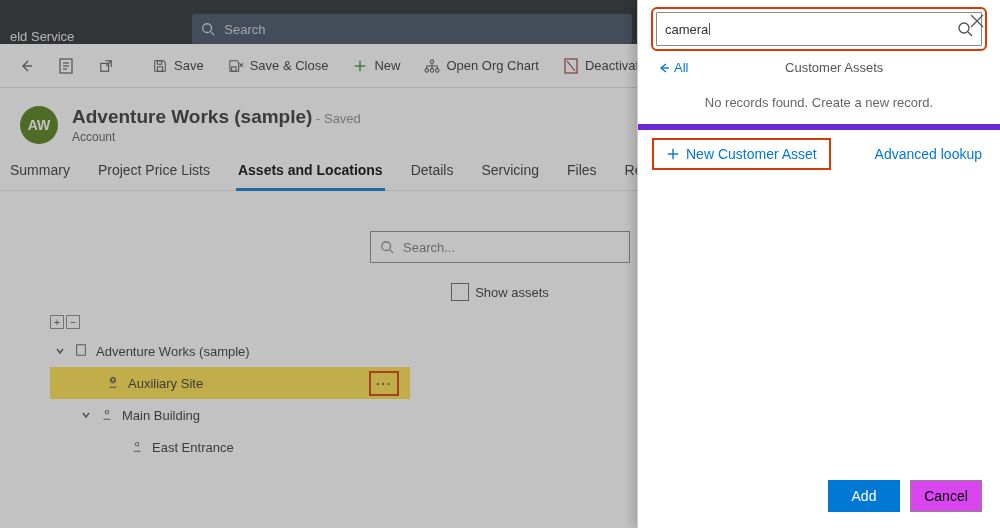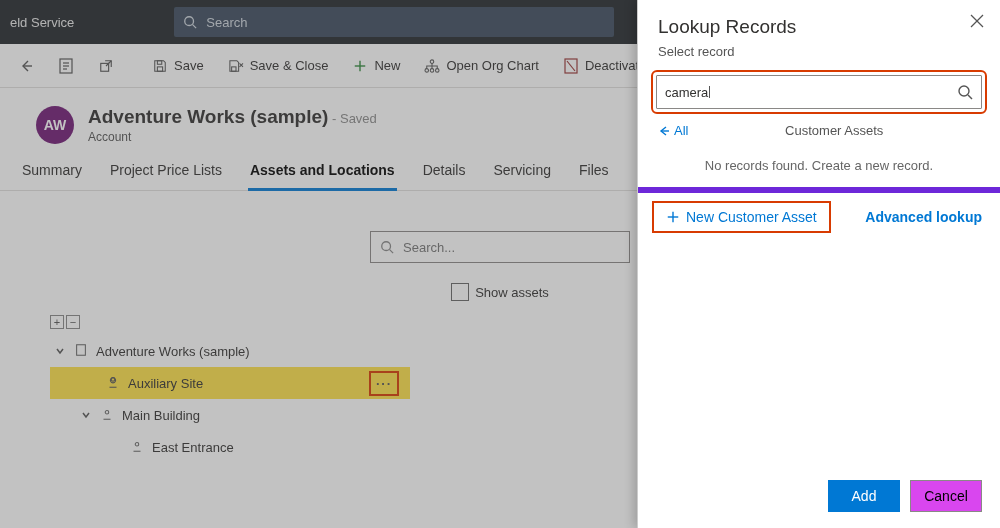--- a/index.html
+++ b/index.html
@@ -21,23 +21,23 @@
     background: rgba(80,80,80,0.35);
     z-index: 5;
     pointer-events: none;
   }
   
   .global-bar {
     height: 44px;
     background: #22272c;
     color: #e8e8e8;
     display: flex;
-    align-items: center;
+    align-items: flex-end;
     padding: 0 10px;
-    gap: 10px;
+    gap: 28px;
   }
   .app-name { font-size: 13px; white-space: nowrap; }
   .global-search-wrap {
     margin-left: 90px;
     position: relative;
     display: flex;
     align-items: center;
     background: #3c4b5e;
     border-radius: 2px;
     width: 440px;
@@ -81,45 +81,44 @@
   
   .record-header {
     display: flex;
     align-items: center;
     padding: 18px 20px 8px 20px;
     gap: 14px;
   }
   .avatar {
     width: 38px; height: 38px;
     border-radius: 50%;
-    background: #701a75;
+    background: #4d7c0f;
     color: #fff;
     display: flex;
     align-items: center; justify-content: center;
     font-weight: 600;
     font-size: 14px;
-    margin-left: 16px;
   }
   .record-title { font-size: 19px; font-weight: 600; }
   .record-saved { color: #8a8a8a; font-size: 13px; font-weight: 400; }
   .record-subtitle { font-size: 12px; color: #555; margin-top:2px; }
   .record-stats {
     margin-left: auto;
     display: flex;
     gap: 22px;
     text-align: right;
   }
   .stat-val { font-size: 15px; font-weight: 600; }
   .stat-label { font-size: 11px; color: #666; }
   .vline { width:1px; background:#ddd; align-self: stretch; }
   
   .tabs {
     display: flex;
     gap: 24px;
-    padding: 0 20px;
+    padding: 0 8px;
     border-bottom: 1px solid #e1dfdd;
     font-size: 14px;
   }
   .tab {
     padding: 10px 2px 12px 2px;
     cursor: pointer;
     color: #323130;
     position: relative;
   }
   .tab.active {
@@ -266,21 +265,21 @@
     color:#0078d4;
     display:flex;
     align-items:center;
     gap:6px;
     padding: 4px 10px;
   }
   .new-link-callout {
     outline: 2px solid #d83b01;
     outline-offset: 2px;
   }
-  .adv-link { color:#0078d4;font-weight:bold; }
+  .adv-link { color:#0078d4; }
   .panel-spacer { flex:1; }
   .panel-footer {
     display:flex;
     justify-content:flex-end;
     gap:10px;
     padding: 12px 18px 16px 18px;
   }
   .btn {
     min-width: 72px;
     height: 32px;
@@ -504,24 +503,20 @@
           </svg>
       </span>
       <span>East Entrance</span>
     </div>
   </div>
 </div>
 
 <div class="overlay" style="right:363px;"></div>
 
 <div class="panel">
-  <div class="panel-header">
-    <div class="panel-title">Lookup Records</div>
-    <div class="panel-sub">Select record</div>
-  </div>
   <span class="panel-close">
     <svg width="14" height="14" viewBox="0 0 14 14" stroke="#555" stroke-width="1.2">
         <line x1="1" y1="1" x2="13" y2="13"></line>
         <line x1="13" y1="1" x2="1" y2="13"></line>
       </svg>
   </span>
 
   <div class="lookup-search-wrap lookup-search-callout">
     <span style="flex:1;display:flex;align-items:center;">
       <span>camera</span>

